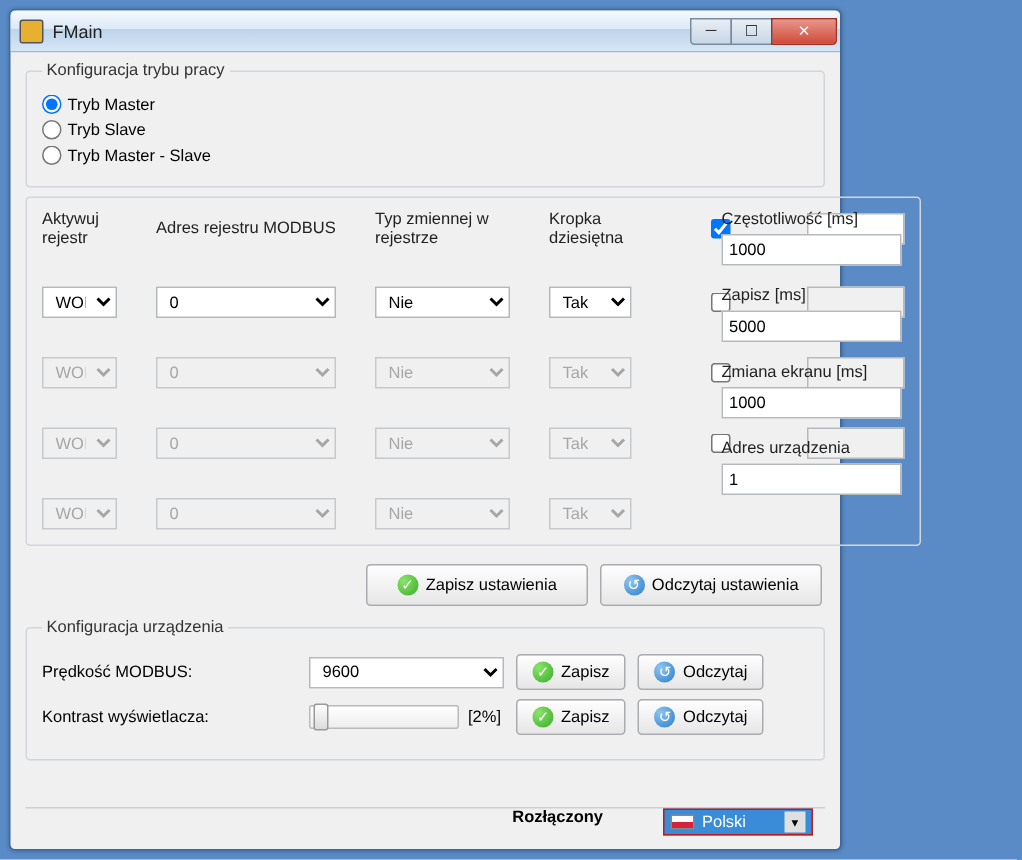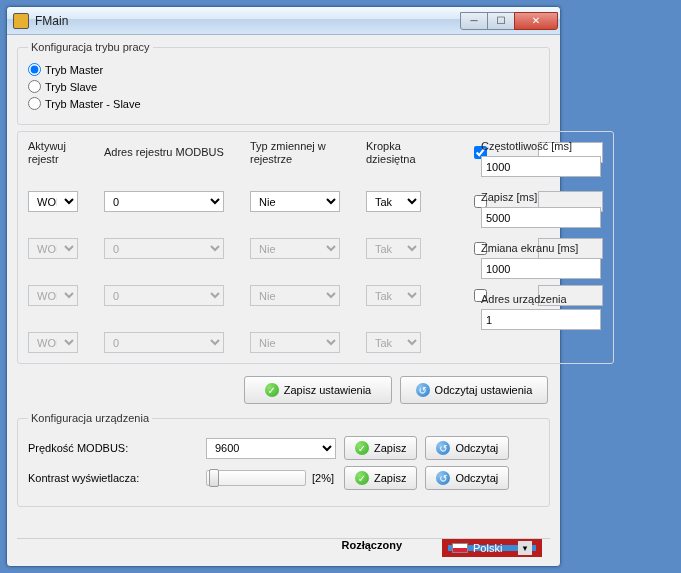--- a/index.html
+++ b/index.html
@@ -179,21 +179,21 @@
     display: flex;
     align-items: flex-start;
     justify-content: flex-end;
     padding: 0 8px;
     gap: 40px;
     font-size: 11px;
   }
   .status-text { font-weight: bold; }
   .lang-select {
     display: flex; align-items: center;
-    border: 6px solid #b91c1c;
+    border: 1px solid #b91c1c;
     background: #3a8bd8;
     color: #fff;
     height: 18px;
     padding: 0 4px;
     gap: 5px;
     width: 100px;
   }
   .flag {
     width: 16px; height: 10px;
     background: linear-gradient(to bottom,#fff 0%, #fff 50%, #d8213b 50%, #d8213b 100%);

